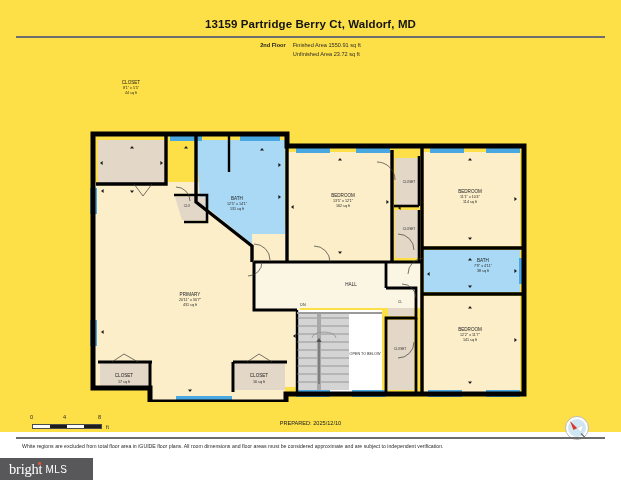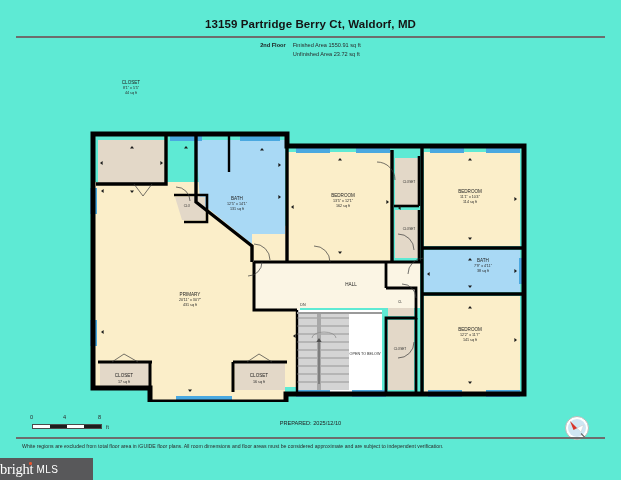--- a/index.html
+++ b/index.html
@@ -5,22 +5,22 @@
   * { box-sizing: border-box; }
   html, body {
     margin: 0; padding: 0;
     width: 621px; height: 480px;
     background: #ffffff;
     font-family: "Liberation Sans", sans-serif;
     overflow: hidden;
   }
   #page {
     position: relative;
-    width: 621px; height: 480px;
-    background: #5eead4;
+    width: 621px; height: 432px;
+    background: #fde047;
   }
 
   
   .title {
     position: absolute; top: 18px; left: 0; width: 621px;
     text-align: center;
     font-size: 11.5px; font-weight: bold; color: #141414;
     letter-spacing: .1px;
   }
   .hrule-top {
@@ -65,20 +65,21 @@
     background: #6d6d6d;
   }
   .disclaimer {
     position: absolute; left: 22px; top: 443px; width: 580px;
     font-size: 5.2px; color: #2b2b2b;
   }
   .mls-logo {
     position: absolute; left: 0; top: 458px; width: 93px; height: 22px;
     background: #58585a;
     display: flex; align-items: center; gap: 3px;
+    padding-left: 9px;
   }
   .mls-bright {
     font-family: "Liberation Serif", serif;
     font-size: 14.5px; color: #ffffff; letter-spacing: -.2px; position: relative;
   }
   .mls-dot {
     position: absolute; right: 1.5px; top: 1.5px; width: 2.6px; height: 2.6px;
     background: #e8542f; border-radius: 50%;
   }
   .mls-sub { font-size: 10px; color: #ffffff; letter-spacing: .4px; }

